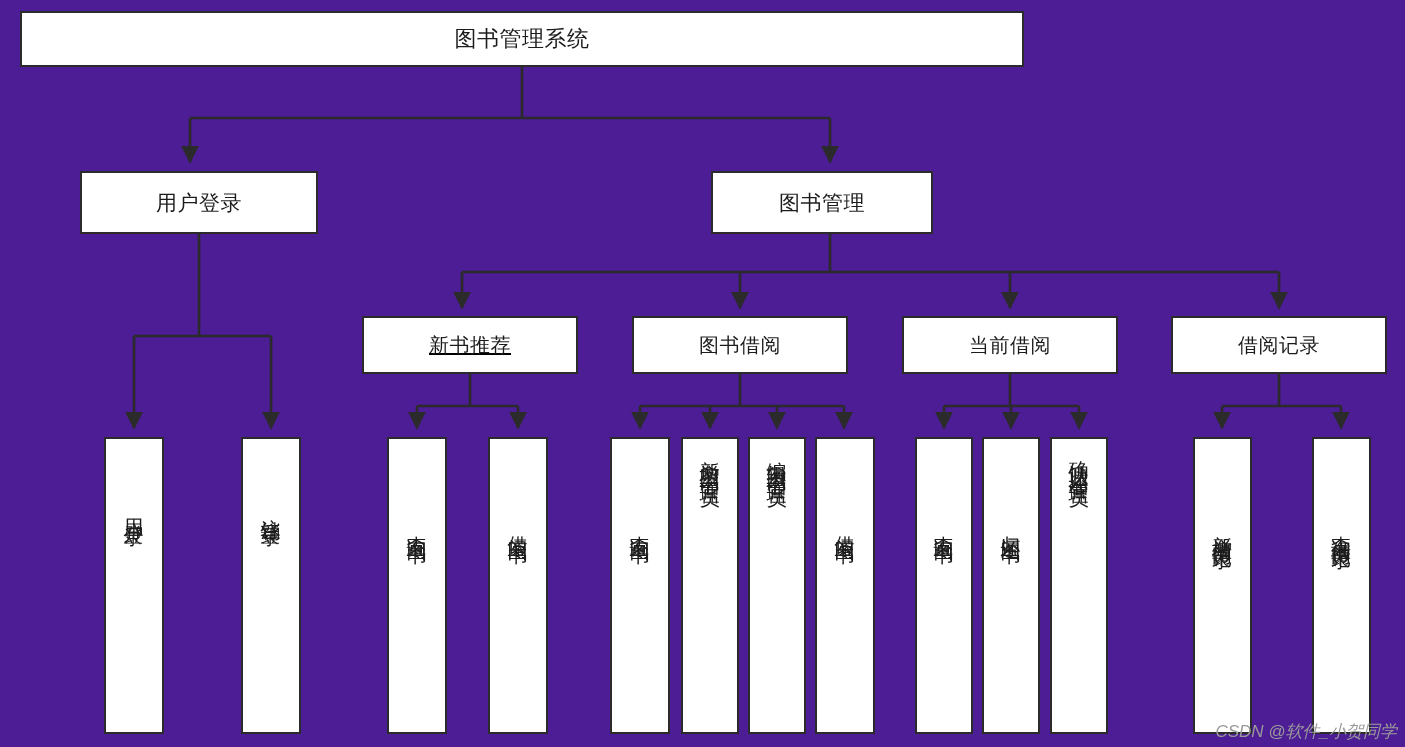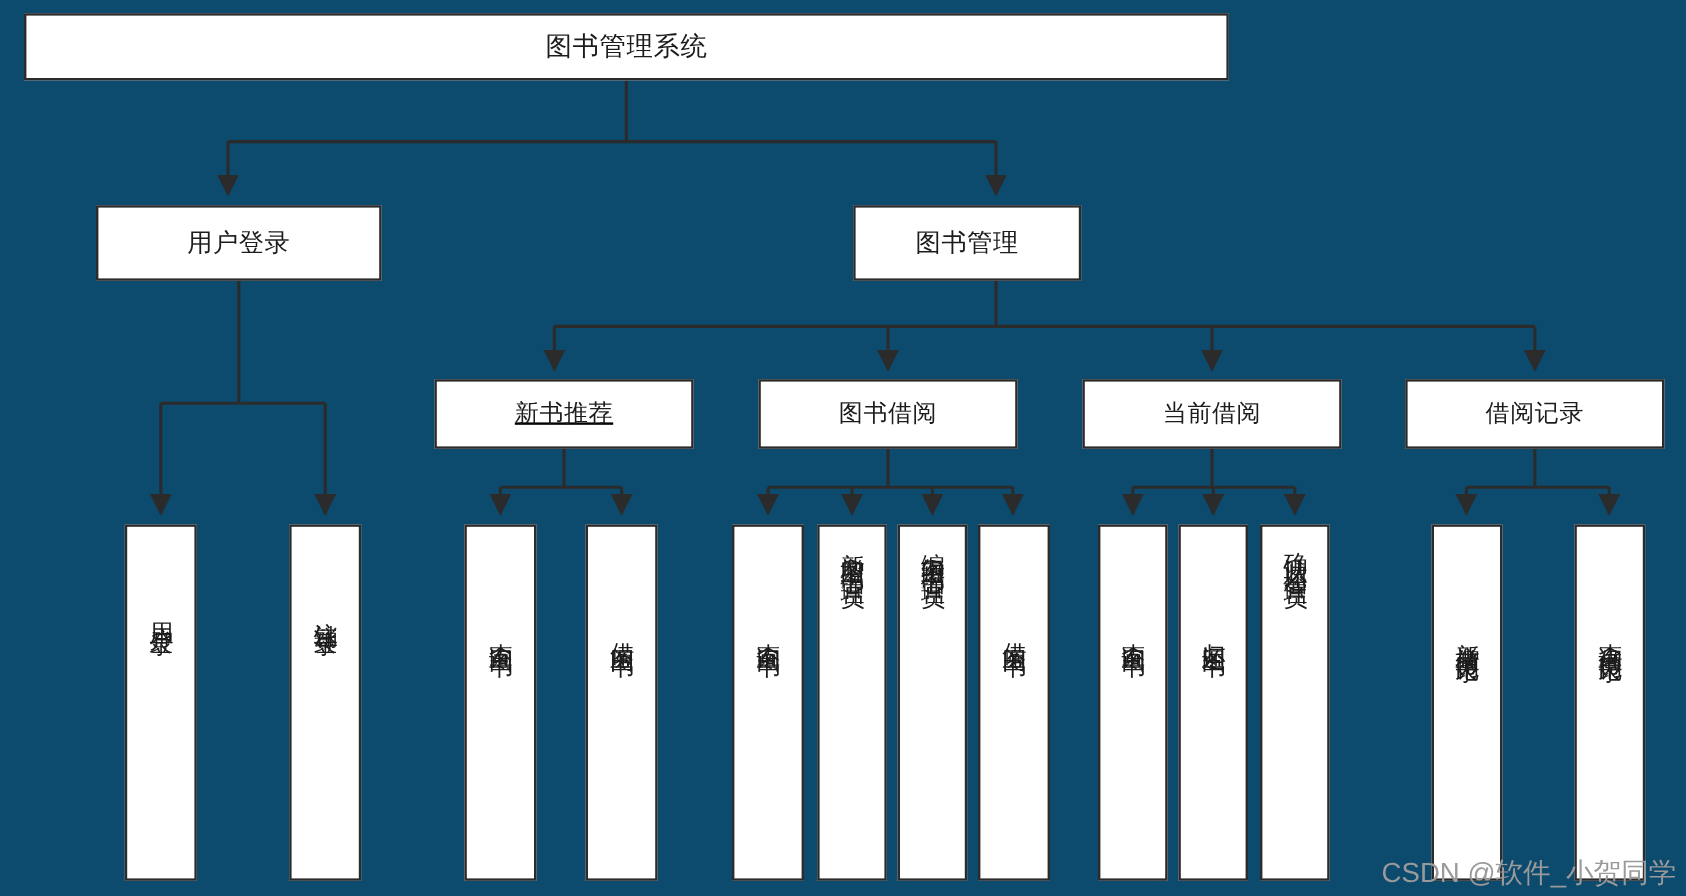--- a/index.html
+++ b/index.html
@@ -8,21 +8,21 @@
     padding: 0;
     background: #ffffff;
   }
   body {
     font-family: "Liberation Sans", "DejaVu Sans", sans-serif;
   }
   #canvas {
     position: relative;
     width: 1405px;
     height: 747px;
-    background: #0c4a6e;
+    background: #4c1d95;
     overflow: hidden;
   }
   #diagram-svg {
     position: absolute;
     left: 0;
     top: 0;
     width: 1405px;
     height: 747px;
   }
   
@@ -73,24 +73,25 @@
   .node.leaf.fill .label {
     margin-top: 0px;
     letter-spacing: 4px;
   }
 
   
   .watermark {
     position: absolute;
     right: 8px;
     bottom: 4px;
-    font-size: 23px;
+    font-size: 17px;
     color: #9a9a9a;
     white-space: nowrap;
     user-select: none;
+    font-style: italic;
   }
 </style>
 </head>
 <body>
 
 <div id="canvas">
 
   <svg id="diagram-svg" viewBox="0 0 1405 747" xmlns="http://www.w3.org/2000/svg">
     <defs>
       <marker id="arrow" viewBox="0 0 10 10" refX="9" refY="5" markerWidth="7" markerHeight="7" orient="auto-start-reverse">
@@ -144,21 +145,21 @@
     </g>
   </svg>
 
   <div class="node root" style="left:20px; top:11px; width:1004px; height:56px;">
     <span class="label">图书管理系统</span>
   </div>
 
   <div class="node l2" style="left:80px; top:171px; width:238px; height:63px;">
     <span class="label">用户登录</span>
   </div>
-  <div class="node l2" style="left:711px; top:171px; width:190px; height:63px;">
+  <div class="node l2" style="left:711px; top:171px; width:222px; height:63px;">
     <span class="label">图书管理</span>
   </div>
 
   <div class="node l3" style="left:362px; top:316px; width:216px; height:58px;text-decoration:underline;">
     <span class="label">新书推荐</span>
   </div>
   <div class="node l3" style="left:902px; top:316px; width:216px; height:58px;">
     <span class="label">当前借阅</span>
   </div>
   <div class="node l3" style="left:632px; top:316px; width:216px; height:58px;">

